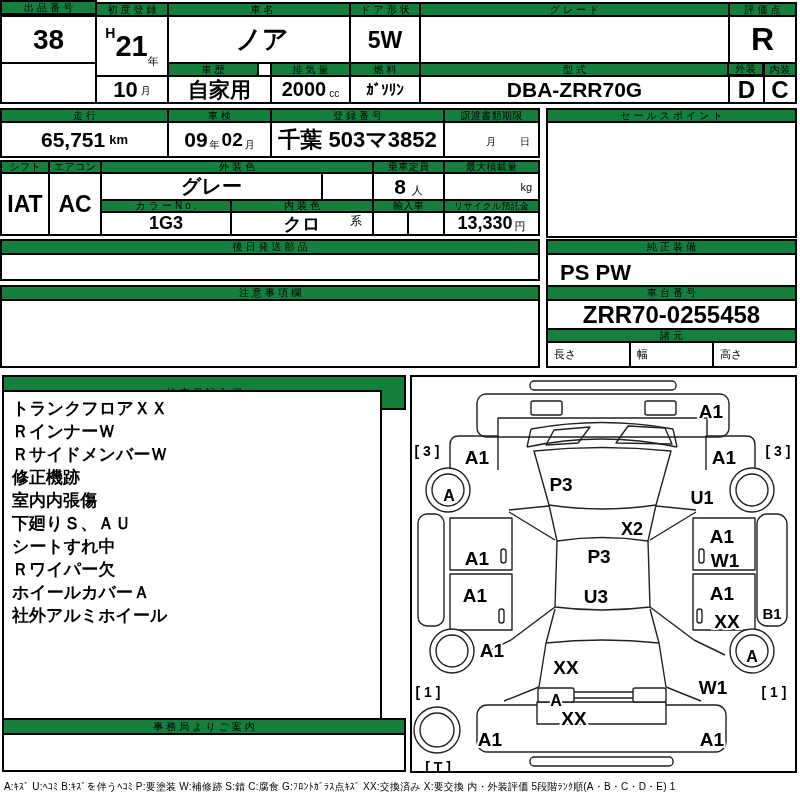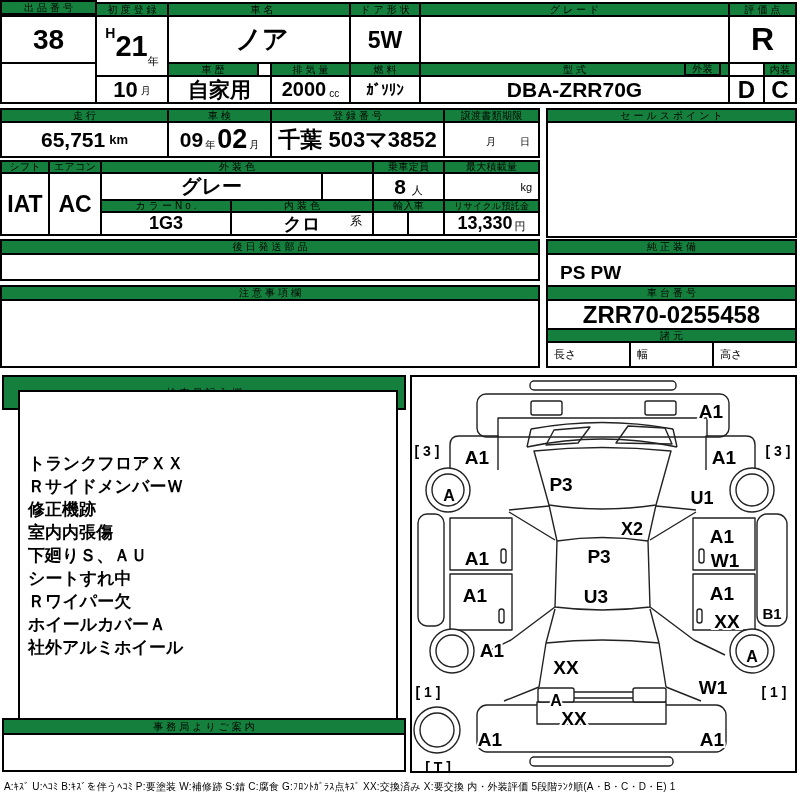--- a/index.html
+++ b/index.html
@@ -56,36 +56,36 @@
   <span class="b" style="font-size:20px">2000</span>
     <span style="font-size:10px;margin:8px 0 0 3px">cc</span>
 </div>
 
 <div class="c h" style="left:349px;top:62px;width:72px;height:15px">燃料</div>
 <div class="c b" style="left:349px;top:75px;width:72px;height:29px;font-size:15px">ｶﾞｿﾘﾝ</div>
 
 <div class="c h" style="left:419px;top:62px;width:311px;height:15px">型式</div>
 <div class="c b" style="left:419px;top:75px;width:311px;height:29px;font-size:21px">DBA-ZRR70G</div>
 
-<div class="c h tight" style="left:684px;top:62px;width:37px;height:14px">外装</div>
+<div class="c h tight" style="left:727px;top:62px;width:37px;height:14px">外装</div>
 <div class="c h tight" style="left:763px;top:62px;width:34px;height:15px">内装</div>
 <div class="c b" style="left:728px;top:75px;width:37px;height:29px;font-size:24px">D</div>
 <div class="c b" style="left:763px;top:75px;width:34px;height:29px;font-size:24px">C</div>
 
 <div class="c h" style="left:0;top:108px;width:169px;height:15px">走行</div>
 <div class="c" style="left:0;top:121px;width:169px;height:37px">
   <span class="b" style="font-size:21px">65,751</span>
     <span class="b" style="font-size:13px;margin-left:4px">km</span>
 </div>
 
 <div class="c h" style="left:167px;top:108px;width:105px;height:15px">車検</div>
 <div class="c" style="left:167px;top:121px;width:105px;height:37px">
   <span class="b" style="font-size:21px">09</span>
     <span style="font-size:10px;margin:10px 2px 0 2px">年</span>
-    <span class="b" style="font-size:27px">02</span>
+    <span class="b" style="font-size:19px">02</span>
     <span style="font-size:10px;margin:10px 0 0 2px">月</span>
 </div>
 
 <div class="c h" style="left:270px;top:108px;width:175px;height:15px">登録番号</div>
 <div class="c b" style="left:270px;top:121px;width:175px;height:37px;font-size:22px">千葉 503マ3852</div>
 
 <div class="c h tight" style="left:443px;top:108px;width:97px;height:15px">譲渡書類期限</div>
 <div class="c" style="left:443px;top:121px;width:97px;height:37px;justify-content:flex-end;align-items:flex-end;padding:0 8px 7px 0;gap:24px">
   <span style="font-size:10px">月</span>
     <span style="font-size:10px">日</span>
@@ -130,36 +130,37 @@
 <div class="c h tight" style="left:443px;top:199px;width:97px;height:14px;font-size:9px">リサイクル預託金</div>
 <div class="c" style="left:443px;top:211px;width:97px;height:25px">
   <span class="b" style="font-size:18px">13,330</span>
     <span style="font-size:11px;margin:6px 0 0 2px">円</span>
 </div>
 
 <div class="c h" style="left:0;top:239px;width:540px;height:16px">後日発送部品</div>
 <div class="c" style="left:0;top:253px;width:540px;height:28px"></div>
 
 <div class="c h" style="left:546px;top:239px;width:251px;height:16px">純正装備</div>
-<div class="c b left" style="left:546px;top:253px;width:251px;height:40px;font-size:19px;padding-left:12px">PS PW</div>
+<div class="c b left" style="left:546px;top:253px;width:251px;height:40px;font-size:22px;padding-left:12px">PS PW</div>
 
 <div class="c h" style="left:0;top:285px;width:540px;height:16px">注意事項欄</div>
 <div class="c" style="left:0;top:299px;width:540px;height:69px"></div>
 
 <div class="c h" style="left:546px;top:285px;width:251px;height:16px">車台番号</div>
 <div class="c b" style="left:546px;top:299px;width:251px;height:31px;font-size:24px">ZRR70-0255458</div>
 <div class="c h" style="left:546px;top:328px;width:251px;height:15px">諸元</div>
 <div class="c left" style="left:546px;top:341px;width:85px;height:27px;padding-left:6px;font-size:11px">長さ</div>
 <div class="c left" style="left:629px;top:341px;width:85px;height:27px;padding-left:6px;font-size:11px">幅</div>
 <div class="c left" style="left:712px;top:341px;width:85px;height:27px;padding-left:6px;font-size:11px">高さ</div>
 
 <div class="c h" style="left:2px;top:375px;width:404px;height:35px">検査員記入欄</div>
-<div class="c" style="left:18px;top:390px;width:380px;height:330px;align-items:center;justify-content:flex-start">
+<div class="c" style="left:2px;top:390px;width:380px;height:330px;align-items:flex-start;justify-content:flex-start">
   <div id="inspector-notes" style="padding:5px 8px">
       <div>トランクフロアＸＸ</div>
+      <div>ＲインナーＷ</div>
       <div>ＲサイドメンバーＷ</div>
       <div>修正機跡</div>
       <div>室内内張傷</div>
       <div>下廻りＳ、ＡＵ</div>
       <div>シートすれ中</div>
       <div>Ｒワイパー欠</div>
       <div>ホイールカバーＡ</div>
       <div>社外アルミホイール</div>
     </div>
 </div>

